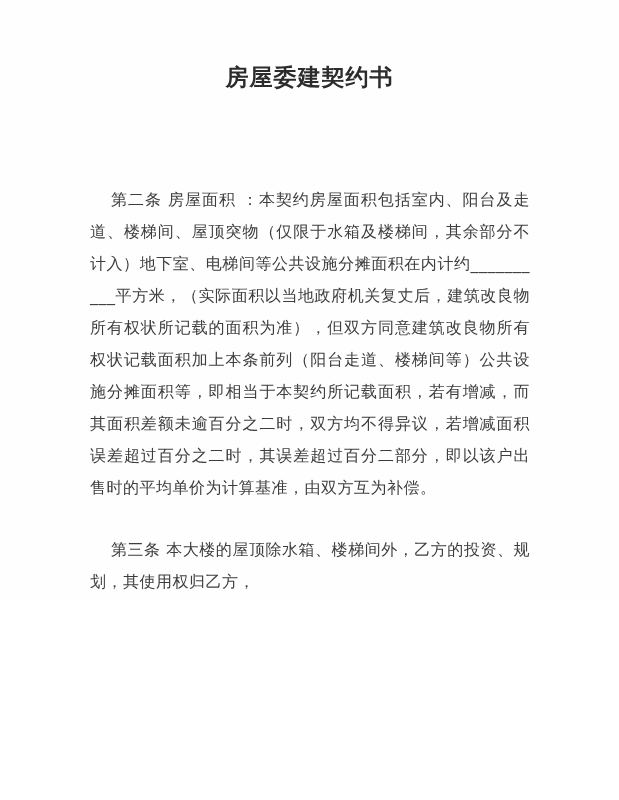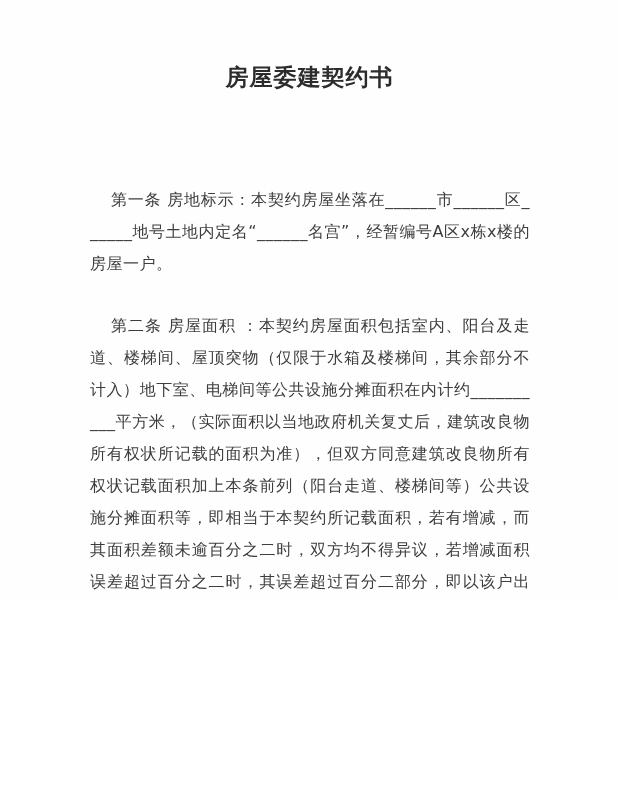--- a/index.html
+++ b/index.html
@@ -45,17 +45,16 @@
     margin-top: 30px;
   }
 </style>
 </head>
 <body>
 
 <div class="page">
   <h1 class="doc-title">房屋委建契约书</h1>
 
   <div class="doc-body">
-    <p>第一条 房地标示：本契约房屋坐落在______市______区______地号土地内定名“______名宫”，经暂编号A区x栋x楼的房屋一户。</p>
     <p>第二条 房屋面积 ：本契约房屋面积包括室内、阳台及走道、楼梯间、屋顶突物（仅限于水箱及楼梯间，其余部分不计入）地下室、电梯间等公共设施分摊面积在内计约__________平方米，（实际面积以当地政府机关复丈后，建筑改良物所有权状所记载的面积为准），但双方同意建筑改良物所有权状记载面积加上本条前列（阳台走道、楼梯间等）公共设施分摊面积等，即相当于本契约所记载面积，若有增减，而其面积差额未逾百分之二时，双方均不得异议，若增减面积误差超过百分之二时，其误差超过百分二部分，即以该户出售时的平均单价为计算基准，由双方互为补偿。</p>
     <p>第三条 本大楼的屋顶除水箱、楼梯间外，乙方的投资、规划，其使用权归乙方，</p>
   </div>
 </div>
 
 </body></html>

